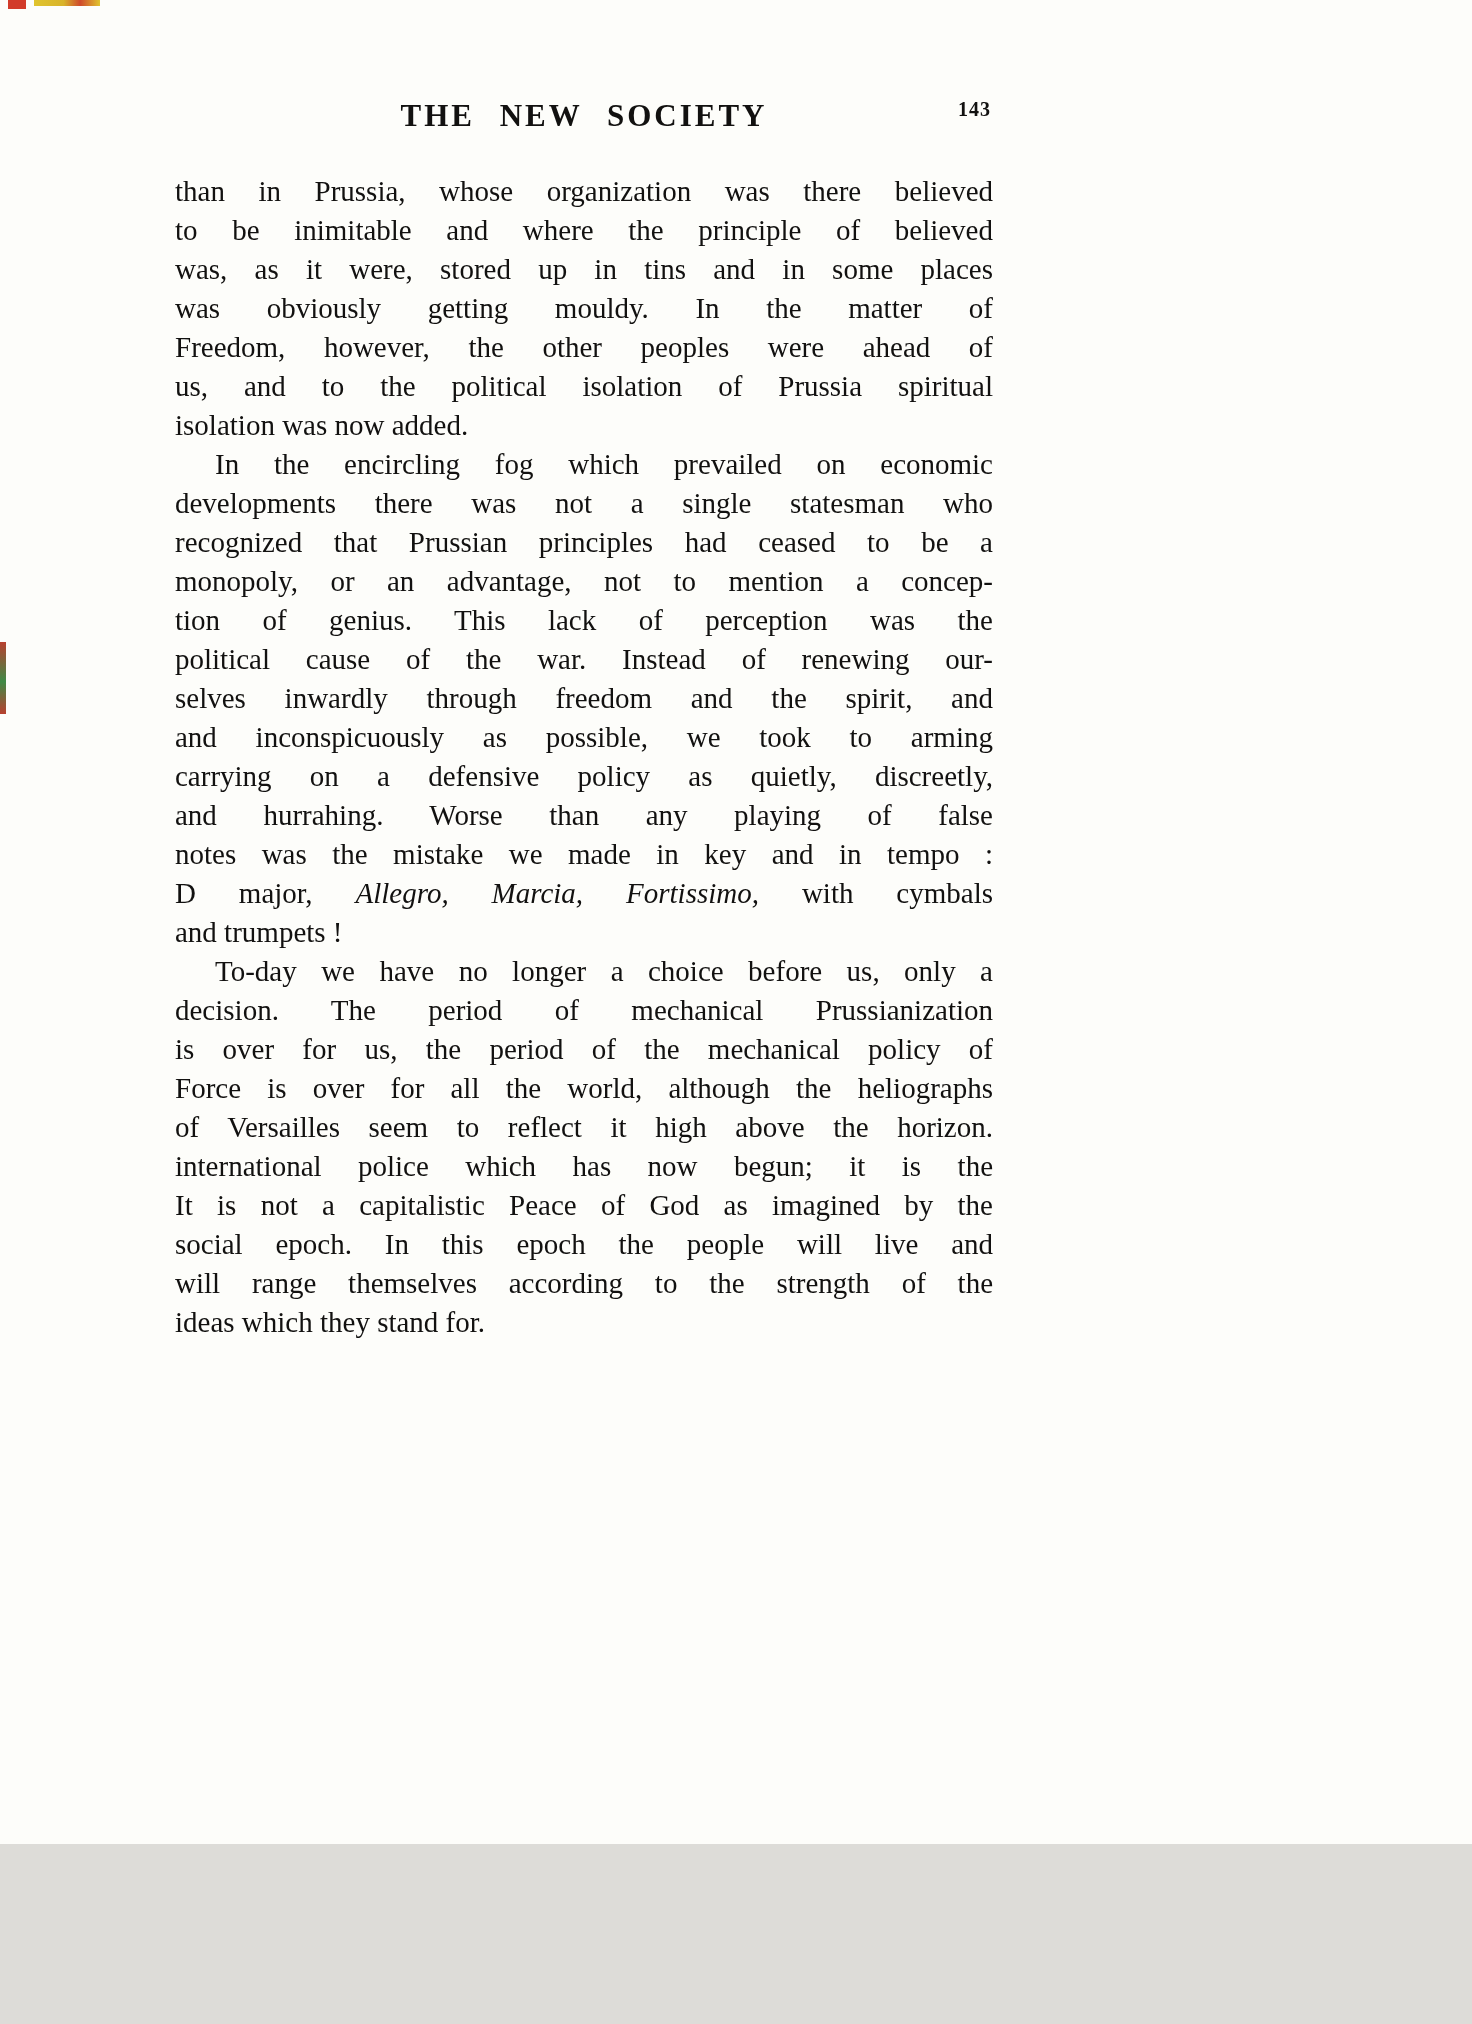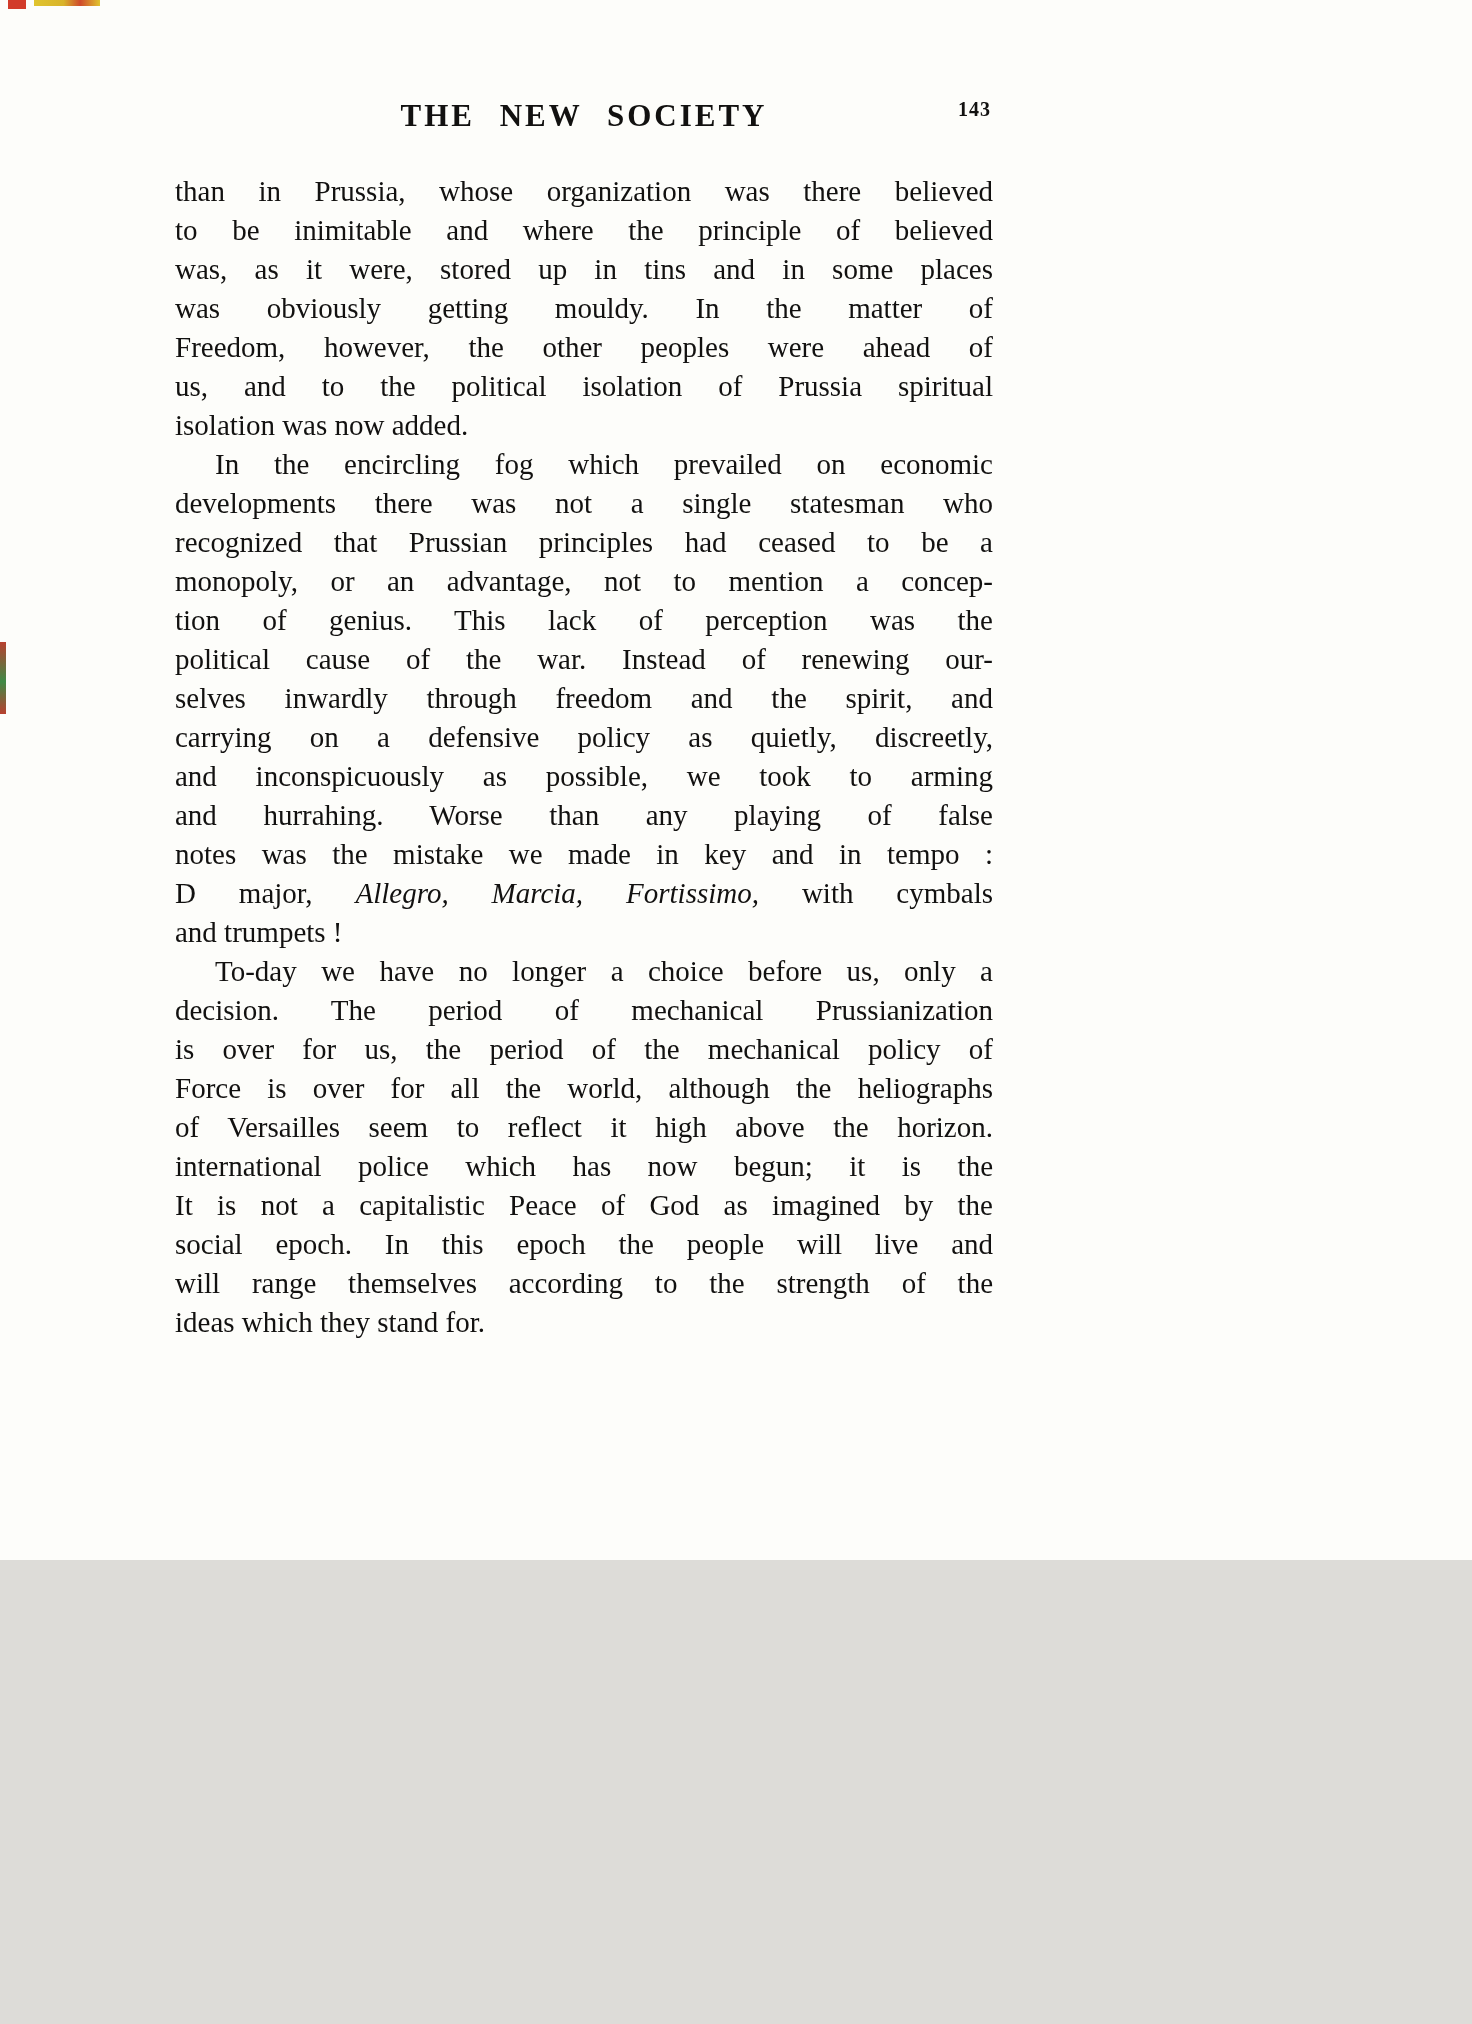--- a/index.html
+++ b/index.html
@@ -3,21 +3,21 @@
 <meta charset="utf-8">
 <style>
   html, body {
     margin: 0;
     padding: 0;
     background: #dddcd8;
   }
   .sheet {
     position: relative;
     width: 1472px;
-    height: 1560px;
+    height: 1844px;
     background: #fdfdfa;
     font-family: "Liberation Serif", "DejaVu Serif", serif;
     color: #121110;
     overflow: hidden;
   }
   .column {
     position: absolute;
     left: 175px;
     top: 98px;
     width: 818px;
@@ -120,22 +120,22 @@
           <div class="line last"><span>isolation was now added.</span></div>
         </div>
         <div class="para">
           <div class="line indent"><span>In the encircling fog which prevailed on economic</span></div>
           <div class="line"><span>developments there was not a single statesman who</span></div>
           <div class="line"><span>recognized that Prussian principles had ceased to be a</span></div>
           <div class="line"><span>monopoly, or an advantage, not to mention a concep-</span></div>
           <div class="line"><span>tion of genius. This lack of perception was the</span></div>
           <div class="line"><span>political cause of the war. Instead of renewing our-</span></div>
           <div class="line"><span>selves inwardly through freedom and the spirit, and</span></div>
+          <div class="line"><span>and inconspicuously as possible, we took to arming</span></div>
           <div class="line"><span>carrying on a defensive policy as quietly, discreetly,</span></div>
-          <div class="line"><span>and inconspicuously as possible, we took to arming</span></div>
           <div class="line"><span>and hurrahing. Worse than any playing of false</span></div>
           <div class="line"><span>notes was the mistake we made in key and in tempo :</span></div>
           <div class="line"><span>D major, </span><span class="it">Allegro, Marcia, Fortissimo,</span><span> with cymbals</span></div>
           <div class="line last"><span>and trumpets !</span></div>
         </div>
         <div class="para">
           <div class="line indent"><span>To-day we have no longer a choice before us, only a</span></div>
           <div class="line"><span>decision. The period of mechanical Prussianization</span></div>
           <div class="line"><span>is over for us, the period of the mechanical policy of</span></div>
           <div class="line"><span>Force is over for all the world, although the heliographs</span></div>

